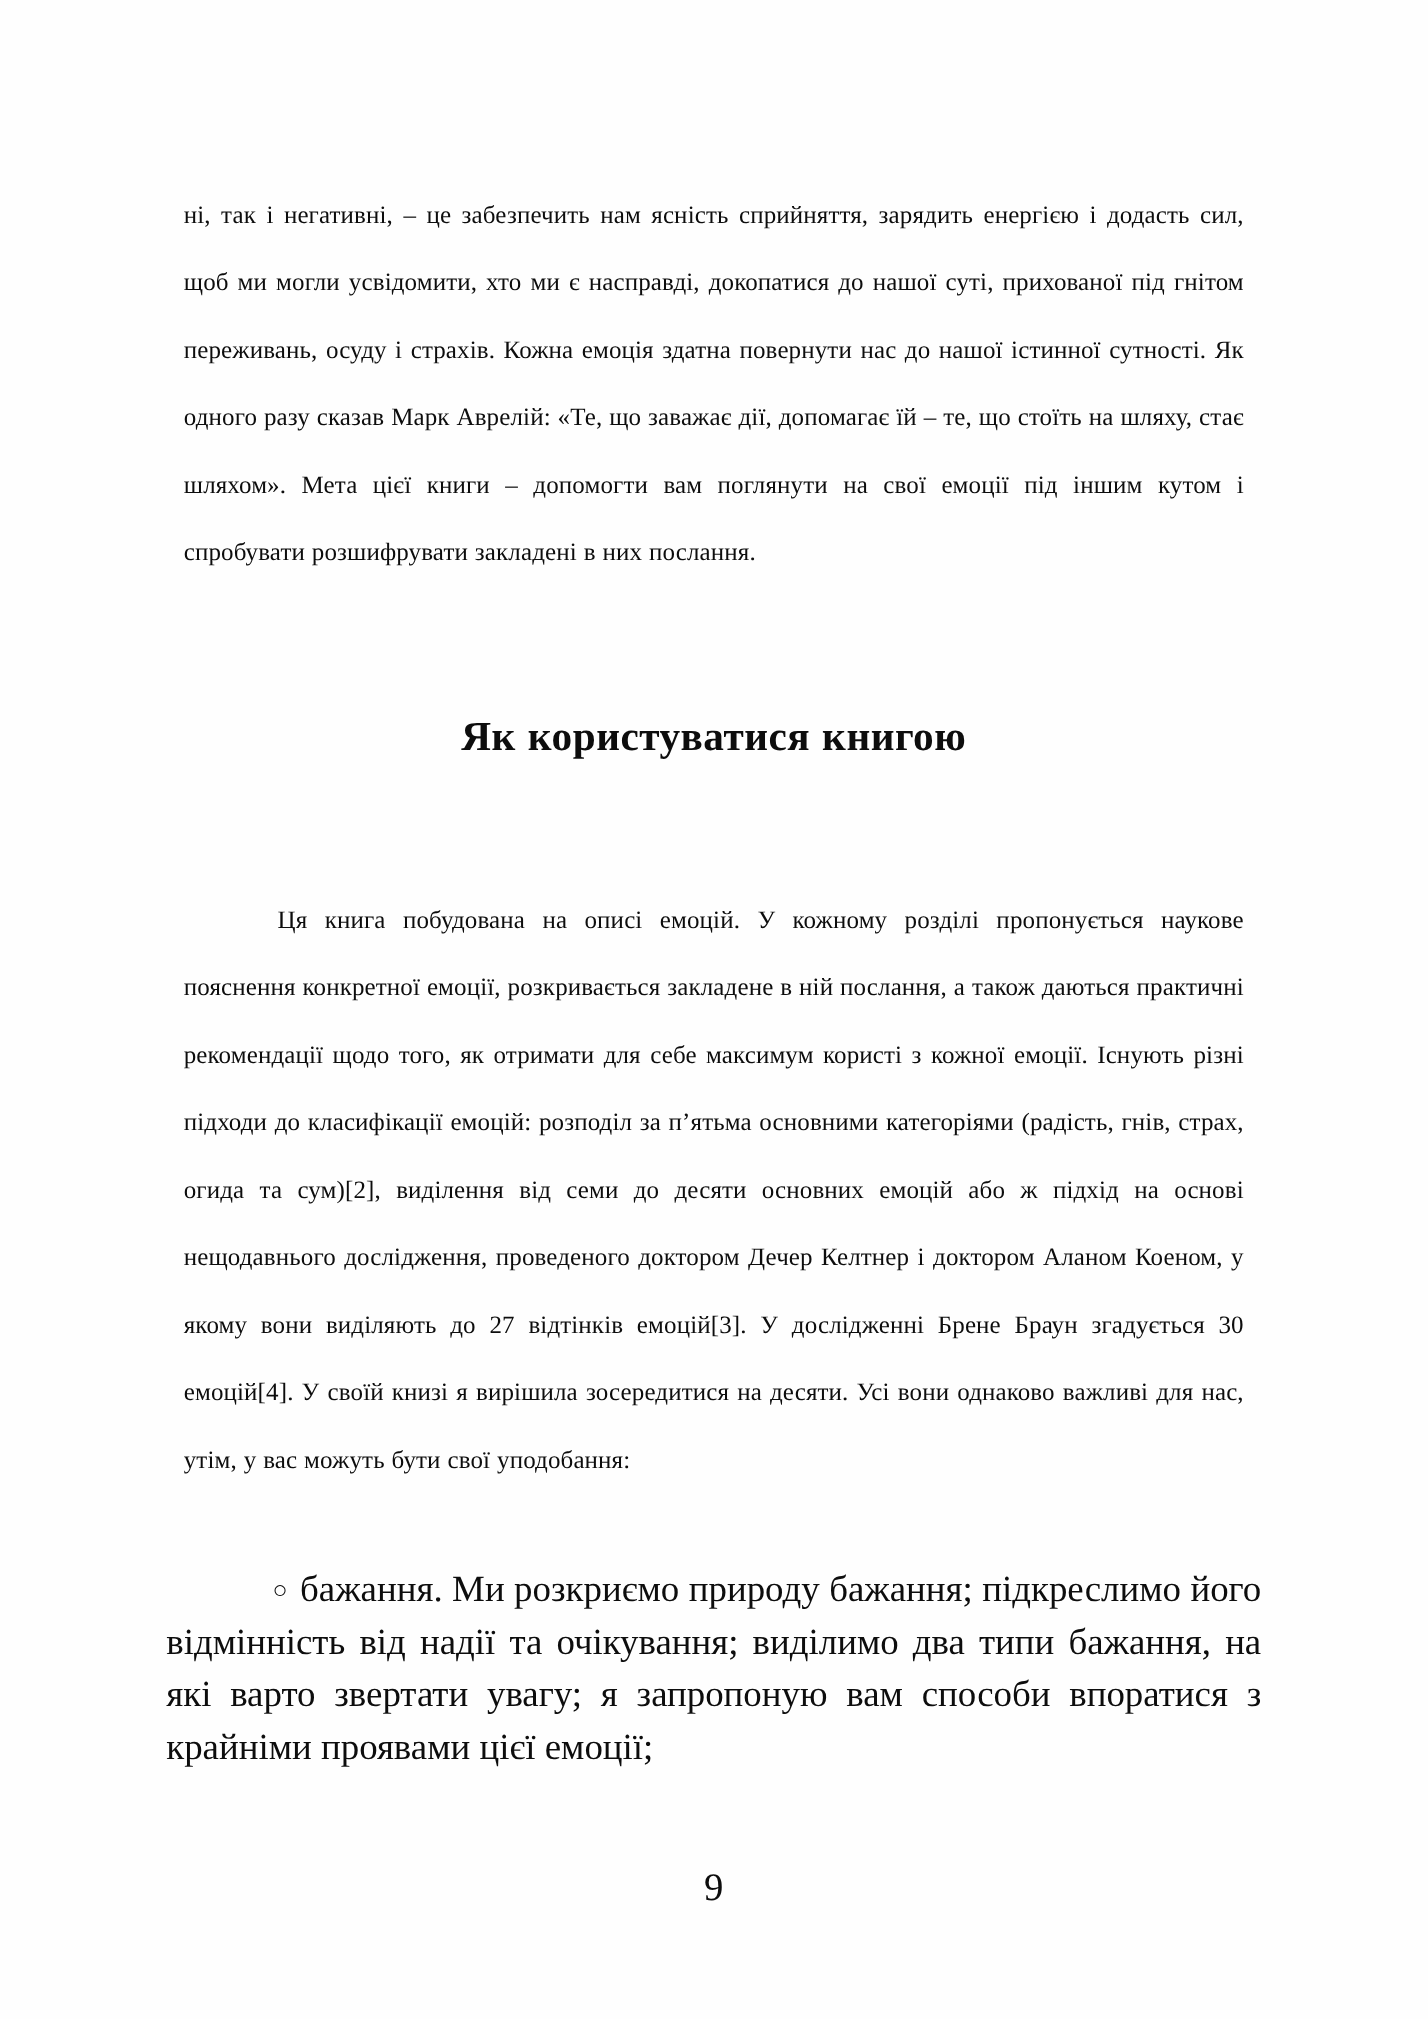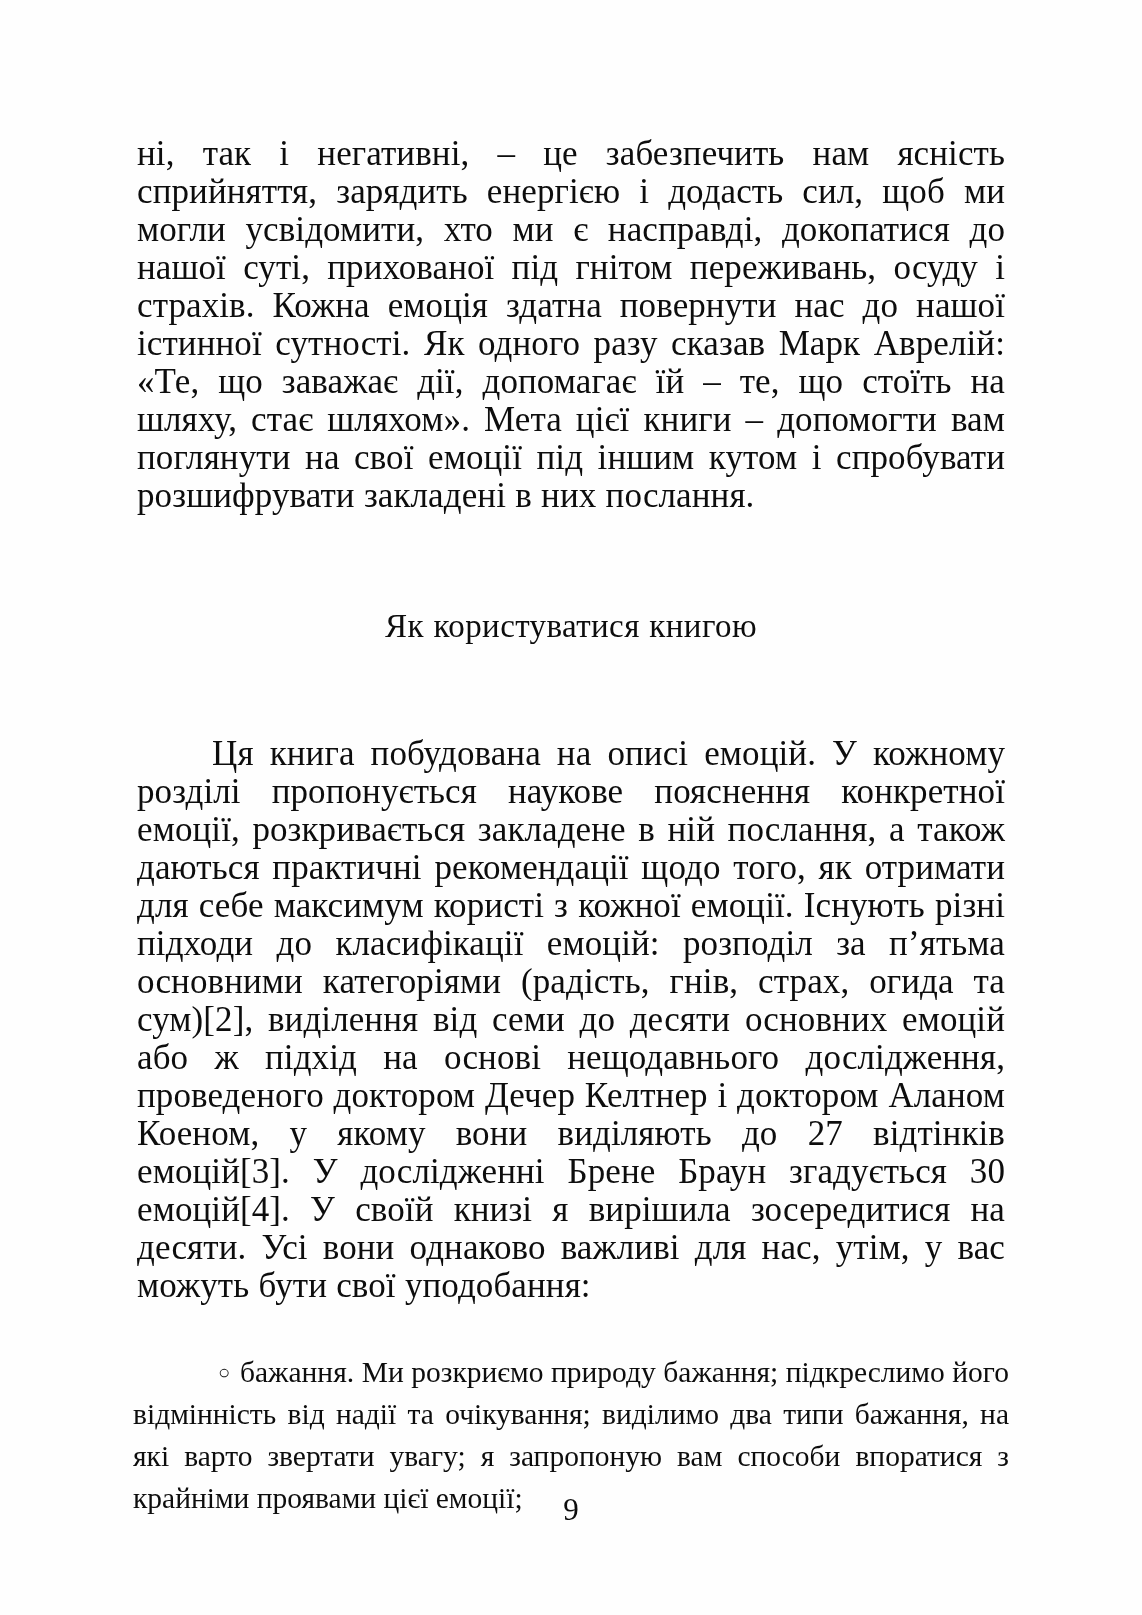--- a/index.html
+++ b/index.html
@@ -27,42 +27,42 @@
 
   
   #text-column {
     position: absolute;
     left: 133px;
     top: 131px;
     width: 876px;
   }
 
   .para {
-    margin: 4px;
+    margin: 14px;
     text-align: justify;
     text-justify: inter-word;
-    font-size: 35px;
-    line-height: 38px;
+    font-size: 20px;
+    line-height: 54px;
     letter-spacing: 0.1px;
     word-spacing: 0.4px;
     hyphens: manual;
   }
 
   .para.continuation {
     text-indent: 0;
   }
 
   .para.indented {
     text-indent: 75px;
   }
 
   .section-heading {
     margin: 0;
     text-align: center;
-    font-weight: normal;
+    font-weight: bold;
     font-size: 33px;
     line-height: 42px;
     letter-spacing: 0.4px;
     word-spacing: 1px;
   }
 
   
   .gap-before-heading { height: 86px; }
   .gap-after-heading  { height: 84px; }
   .gap-before-list    { height: 42px; }

